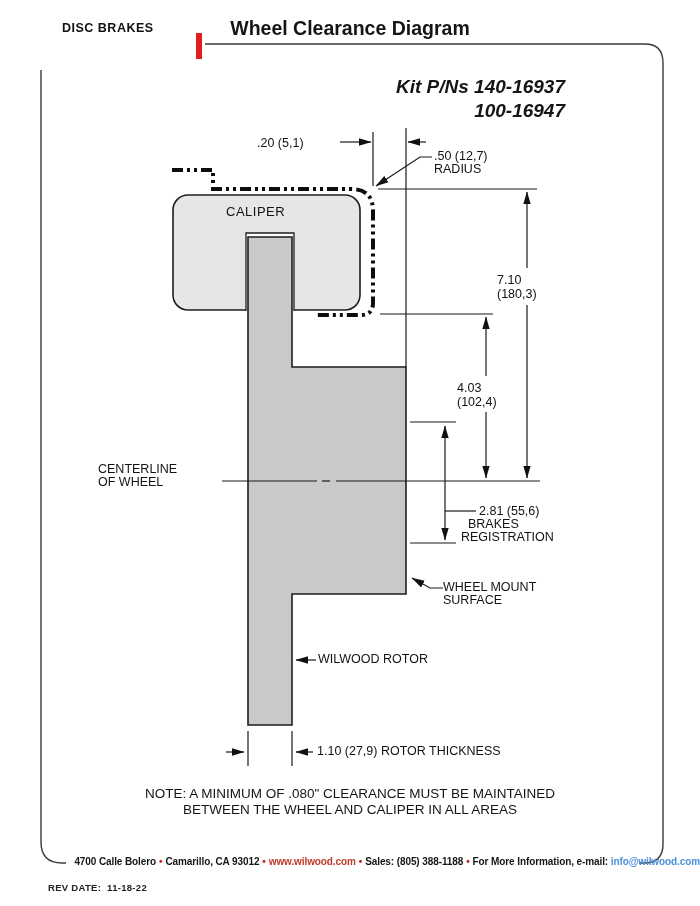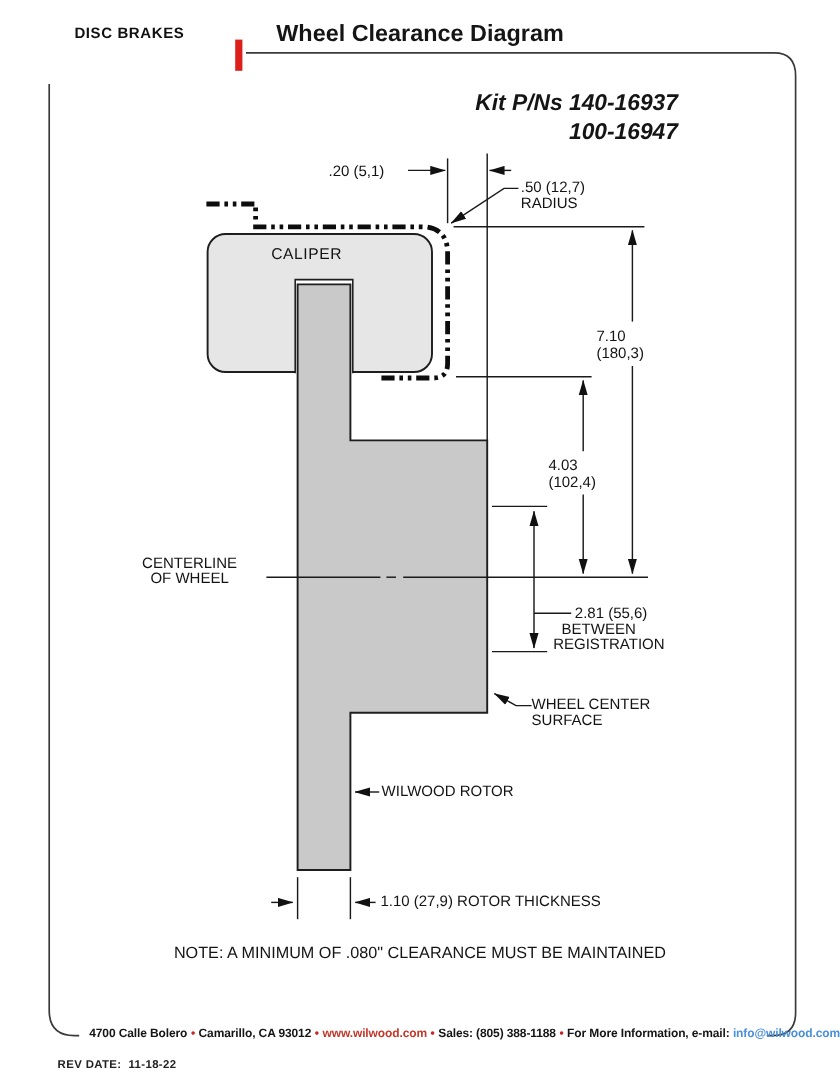--- a/index.html
+++ b/index.html
@@ -9,21 +9,21 @@
   
   .brand{left:26px;top:28px;font-family:"DejaVu Sans",sans-serif;font-weight:bold;font-style:italic;
          font-size:34px;letter-spacing:-2px;line-height:34px;}
   .brand-bar{left:196px;top:33px;width:6px;height:26px;}
   .tagline{left:62px;top:21px;font-weight:bold;font-size:12.5px;letter-spacing:.5px;color:#111;}
   .title{left:0;top:17px;width:700px;text-align:center;font-weight:bold;font-size:19.5px;}
   .kit{right:135px;text-align:left;font-weight:bold;font-style:italic;font-size:19px;margin-top:16px;}
   .kit1{top:60px;} .kit2{top:84px;}
   
   .lbl{position:absolute;font-size:12.5px;line-height:13px;color:#131313;white-space:nowrap;}
-  .ctr{text-align:left;} .rgt{text-align:center;}
+  .ctr{text-align:left;} .rgt{text-align:left;}
   
   .note{left:0;width:700px;text-align:center;font-size:13.5px;line-height:16px;}
   .footer{left:0;top:856px;width:700px;text-align:right;font-size:10px;font-weight:bold;letter-spacing:-.1px;}
   .footer .dot{padding:0 3px;}
   .rev{left:48px;top:882px;font-size:9.5px;font-weight:bold;letter-spacing:.3px;color:#222;}
   svg{position:absolute;left:0;top:0;}
   a{text-decoration:none;}
 </style>
 </head>
 <body>
@@ -106,31 +106,32 @@
   <span class="lbl ctr" style="left:497px;top:274px;width:60px">7.10</span>
   <span class="lbl ctr" style="left:497px;top:288px;width:60px">(180,3)</span>
 
   <span class="lbl ctr" style="left:457px;top:382px;width:60px">4.03</span>
   <span class="lbl ctr" style="left:457px;top:396px;width:60px">(102,4)</span>
 
   <span class="lbl rgt" style="left:98px;top:463px;width:120px">CENTERLINE</span>
   <span class="lbl rgt" style="left:98px;top:476px;width:120px">OF WHEEL</span>
 
   <span class="lbl" style="left:479px;top:505px">2.81 (55,6)</span>
-  <span class="lbl ctr" style="left:468px;top:518px;width:100px">BETWEEN</span>
+  <span class="lbl ctr" style="left:468px;top:518px;width:100px">BRAKES</span>
   <span class="lbl ctr" style="left:461px;top:531px;width:114px">REGISTRATION</span>
 
-  <span class="lbl" style="left:443px;top:581px">WHEEL CENTER</span>
+  <span class="lbl" style="left:443px;top:581px">WHEEL MOUNT</span>
   <span class="lbl" style="left:443px;top:594px">SURFACE</span>
 
   <span class="lbl" style="left:318px;top:653px">WILWOOD ROTOR</span>
 
   <span class="lbl" style="left:317px;top:745px">1.10 (27,9) ROTOR THICKNESS</span>
 
   <div class="abs note" style="top:786px">NOTE: A MINIMUM OF .080" CLEARANCE MUST BE MAINTAINED</div>
+  <div class="abs note" style="top:802px">BETWEEN THE WHEEL AND CALIPER IN ALL AREAS</div>
 
   <div class="abs footer">
     <span>4700 Calle Bolero</span><span class="dot" style="color:#cc2222">•</span><span>Camarillo, CA 93012</span><span class="dot" style="color:#cc2222">•</span><a href="#" style="color:#c0392b">www.wilwood.com</a><span class="dot" style="color:#cc2222">•</span><span>Sales: (805) 388-1188</span><span class="dot" style="color:#cc2222">•</span><span>For More Information, e-mail:</span>
     <a href="#" style="color:#4a90d9">info@wilwood.com</a>
   </div>
 
   <div class="abs rev">
     <span>REV DATE:</span>&nbsp;
     <span>11-18-22</span>
   </div>

